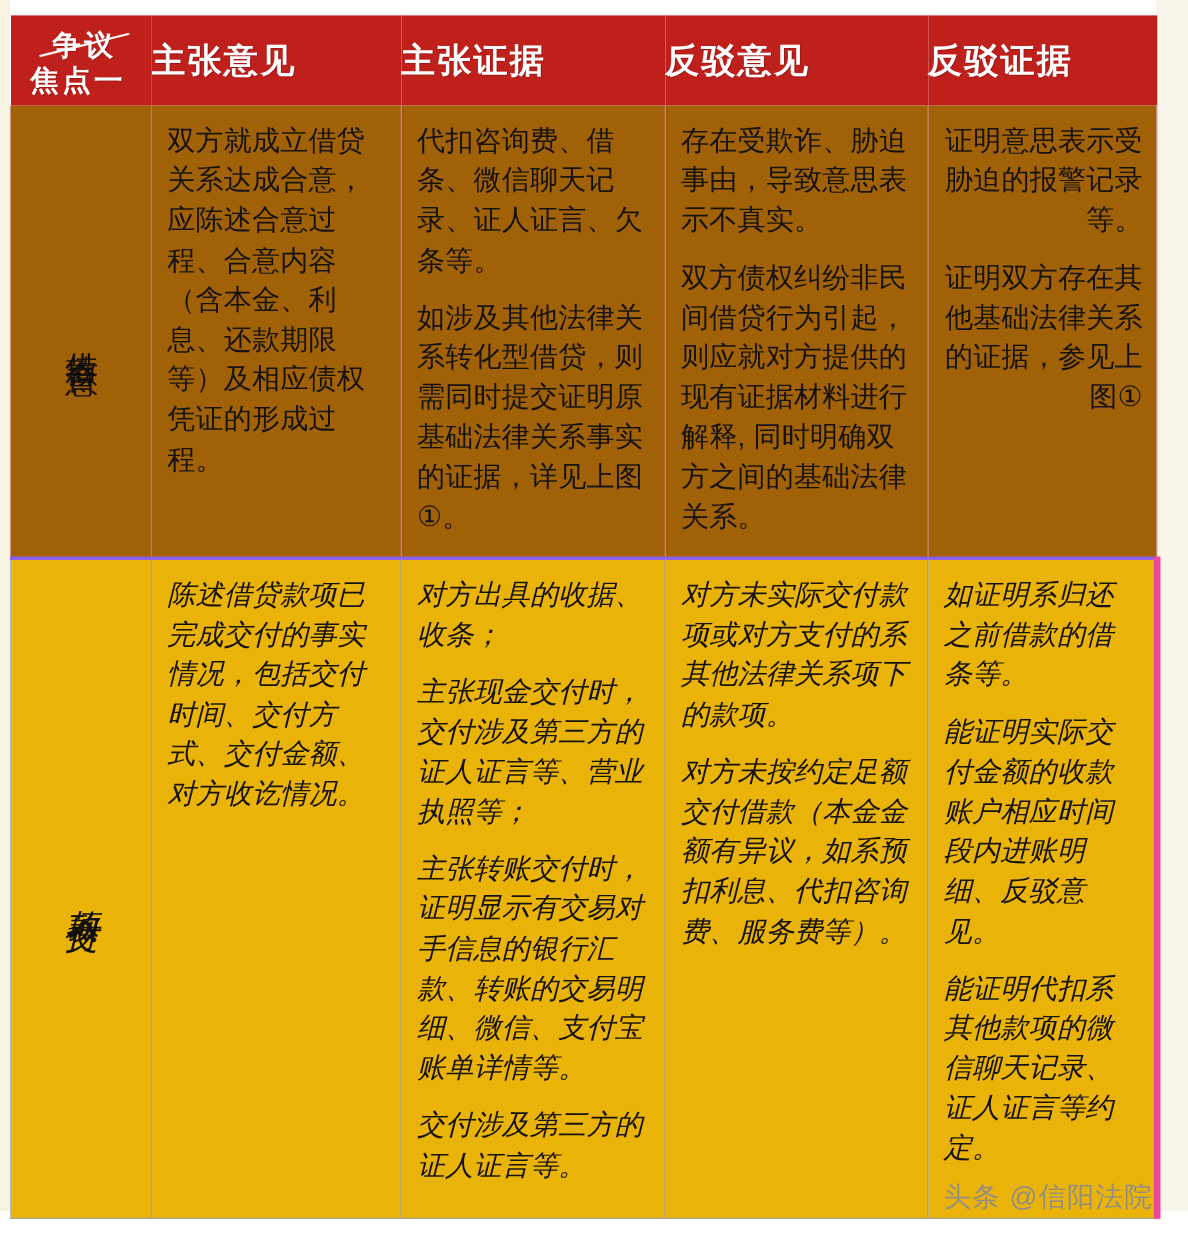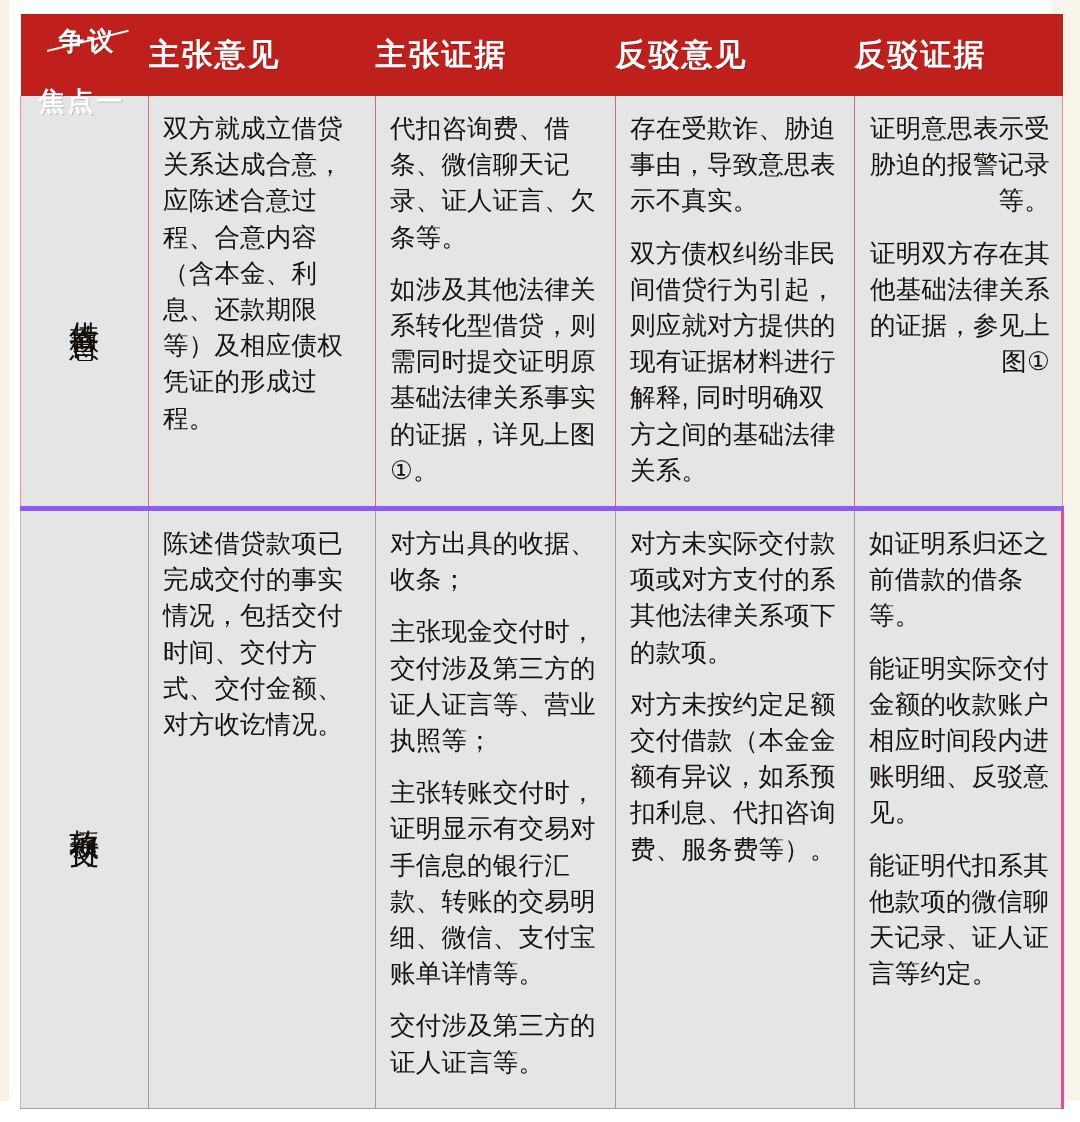--- a/index.html
+++ b/index.html
@@ -30,21 +30,21 @@
     width: 9px;
     height: 1101px;
     background: #f6f3e2;
   }
   .edge-strip.left  { left: 0; }
   .edge-strip.right { left: 1051px; width: 29px; background:#f8f6ea; }
 
   
   .doc-table {
     position: absolute;
-    left: 20px;
+    left: 9px;
     top: 14px;
     width: 1042px;
     border-collapse: collapse;
     table-layout: fixed;
   }
 
   
   thead th {
     background: #c0201c;
     color: #ffffff;
@@ -69,21 +69,21 @@
   }
   .focus-line {
     position: absolute;
     font-size: 26px;
     font-weight: bold;
     letter-spacing: 3px;
     white-space: nowrap;
     text-shadow: 1px 1px 0 rgba(0,0,0,.18);
   }
   .focus-line.top    { left: 38px; top: 10px; }
-  .focus-line.bottom { left: 18px; top: 42px; margin-top: 28px; }
+  .focus-line.bottom { left: 18px; top: 42px; }
   
   .focus-slash {
     position: absolute;
     left: 26px;
     top: 36px;
     width: 84px;
     height: 0;
     border-top: 2px solid #ffffff;
     transform: rotate(-14deg);
     transform-origin: left center;
@@ -103,38 +103,39 @@
     color: #16120f;
     letter-spacing: .2px;
   }
   td p {
     margin: 0 0 16px 0;
   }
   td p:last-child { margin-bottom: 0; }
 
   
   tr.row-agreement td {
-    background: #e5e5e5;
+    background: #a16207;
     border-left: 1px solid #c8736a;
     border-right: 1px solid #c8736a;
-    border-bottom: 5px solid #8b5cf6;
+    border-bottom: 3px solid #8b5cf6;
     margin-top: 28px;
   }
   tr.row-agreement td:first-child { border-left: 1px solid #d79a92; }
   tr.row-agreement td:last-child  { border-right: 1px solid #d79a92; text-align: right; }
 
   
   tr.row-delivery td {
-    background: #e5e5e5;
+    background: #eab308;
     border-left: 1px solid #9e9e9e;
     border-right: 1px solid #9e9e9e;
     border-bottom: 1px solid #9e9e9e;
+    font-style: italic;
   }
   tr.row-delivery td:first-child { border-left: 1px solid #bdbdbd; }
-  tr.row-delivery td:last-child  { border-right: 3px solid #ec4899; margin-top: 36px; }
+  tr.row-delivery td:last-child  { border-right: 6px solid #ec4899; margin-top: 36px; }
 
   
   td.row-label {
     text-align: center;
     vertical-align: middle;
     padding: 0;
   }
   .vlabel {
     writing-mode: vertical-rl;
     text-orientation: upright;
@@ -242,14 +243,15 @@
         <td>
             <p>如证明系归还之前借款的借条等。</p>
             <p>能证明实际交付金额的收款账户相应时间段内进账明细、反驳意见。</p>
             <p>能证明代扣系其他款项的微信聊天记录、证人证言等约定。</p>
           </td>
       </tr>
 
     </tbody>
   </table>
 
+  <div class="watermark">头条 @信阳法院</div>
 
 </div>
 
 </body></html>

